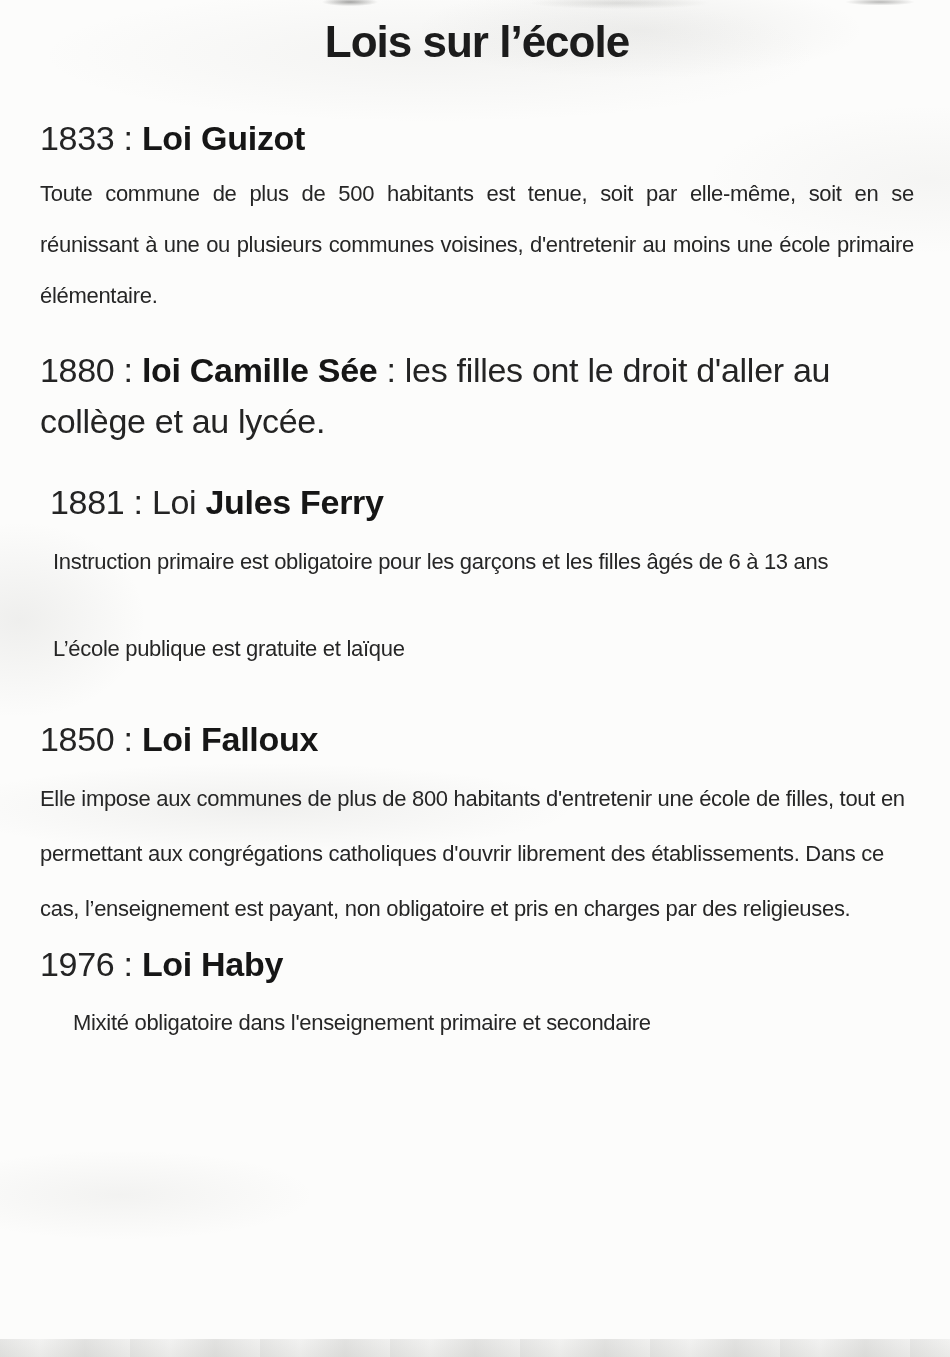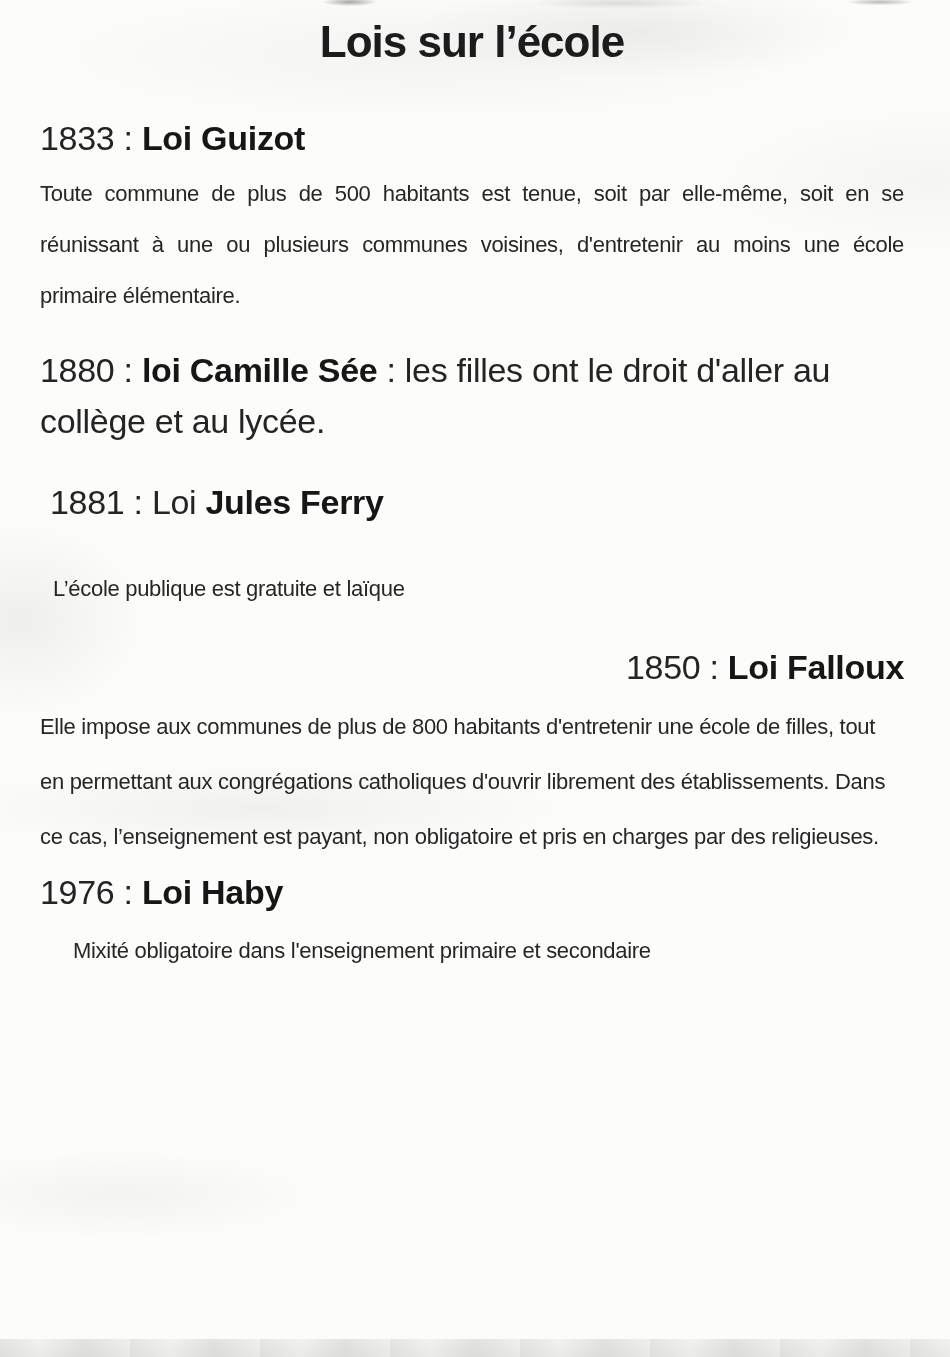--- a/index.html
+++ b/index.html
@@ -41,21 +41,21 @@
     top: 0; left: 0; right: 0;
     height: 14px;
     background:
       radial-gradient(ellipse 40px 6px at 350px 2px, rgba(60,60,58,0.45), transparent 70%),
       radial-gradient(ellipse 50px 5px at 880px 2px, rgba(60,60,58,0.35), transparent 70%),
       radial-gradient(ellipse 120px 8px at 620px 3px, rgba(100,100,95,0.18), transparent 75%);
   }
 
   .content {
     position: relative;
-    padding: 12px 46px 0 40px;
+    padding: 12px 36px 0 40px;
   }
 
   h1.doc-title {
     margin: 0 0 0 0;
     padding-top: 4px;
     text-align: center;
     font-size: 44px;
     line-height: 1.2;
     font-weight: 700;
     letter-spacing: -1px;
@@ -81,21 +81,21 @@
   }
   .justified { text-align: justify; }
 
   
   #h-guizot   { margin-top: 44px; }
   #p-guizot   { margin-top: 5px; }
   #h-see      { margin-top: 24px; line-height: 51px; }
   #h-ferry    { margin-top: 30px; padding-left: 10px; }
   #p-ferry-1  { margin-top: 9px;  padding-left: 13px; }
   #p-ferry-2  { margin-top: 36px; padding-left: 13px; }
-  #h-falloux  { margin-top: 28px; text-align: right; }
+  #h-falloux  { margin-top: 40px; }
   #p-falloux  { margin-top: 7px;  line-height: 55px; }
   #h-haby     { margin-top: 3px; }
   #p-haby     { margin-top: 6px;  line-height: 55px; margin-left: 33px; }
 </style>
 </head>
 <body>
 
 <div class="page">
   <div class="top-smudge"></div>
 
@@ -108,20 +108,21 @@
     </div>
     <p class="para justified" id="p-guizot">Toute commune de plus de 500 habitants est tenue, soit par elle-même, soit en se réunissant à une ou plusieurs communes voisines, d'entretenir au moins une école primaire élémentaire.</p>
 
     <div class="section-heading" id="h-see">
       <span class="year">1880 :  </span><span class="law">loi Camille Sée</span><span class="post"> : les filles ont le droit d'aller au collège et au lycée.</span>
     </div>
 
     <div class="section-heading" id="h-ferry">
       <span class="year">1881 : Loi </span><span class="law">Jules Ferry</span><span class="post"></span>
     </div>
+    <p class="para" id="p-ferry-1">Instruction primaire est obligatoire pour les garçons et les filles âgés de 6 à 13 ans</p>
     <p class="para" id="p-ferry-2">L’école publique est gratuite et laïque</p>
 
     <div class="section-heading" id="h-falloux">
       <span class="year">1850 : </span><span class="law">Loi Falloux</span><span class="post"></span>
     </div>
     <p class="para" id="p-falloux">Elle impose aux communes de plus de 800 habitants d'entretenir une école de filles, tout en permettant aux congrégations catholiques d'ouvrir librement des établissements. Dans ce cas, l’enseignement est payant, non obligatoire et pris en charges par des religieuses.</p>
 
     <div class="section-heading" id="h-haby">
       <span class="year">1976 : </span><span class="law">Loi Haby</span><span class="post"></span>
     </div>

